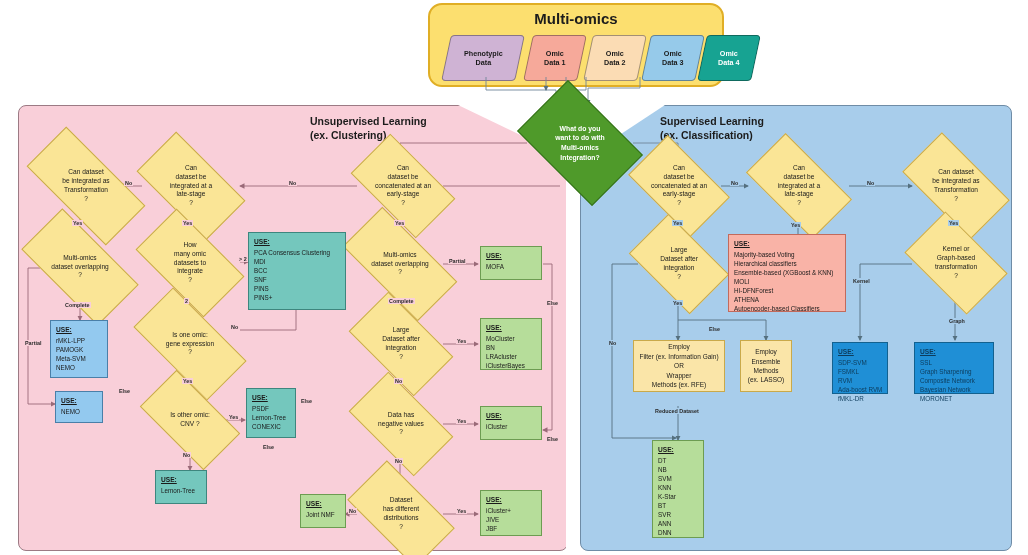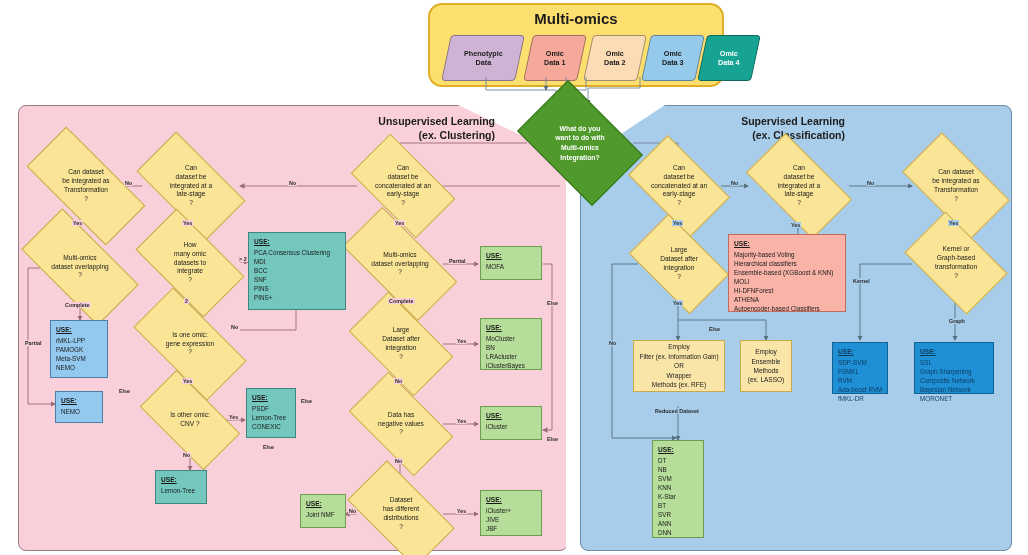--- a/index.html
+++ b/index.html
@@ -20,21 +20,21 @@
   .para > span{transform:skewX(12deg);display:block;}
 
   .region{position:absolute;}
   .region-un{left:18px;top:105px;width:548px;height:444px;background:#f9cfd9;
     border:1.5px solid #9c7a84;border-radius:8px;
     clip-path:polygon(0 0,440px 0,548px 52px,548px 100%,0 100%);}
   .region-sup{left:580px;top:105px;width:430px;height:444px;background:#a8cdeb;
     border:1.5px solid #6f8ca6;border-radius:8px;
     clip-path:polygon(85px 0,100% 0,100% 100%,0 100%,0 56px);}
   .region-title{position:absolute;font-size:10.5px;font-weight:bold;color:#1b1b1b;
-    line-height:1.35;text-align:right;}
+    line-height:1.35;text-align:left;}
 
   
   .node{position:absolute;box-sizing:border-box;}
   .diamond{display:flex;align-items:center;justify-content:center;}
   .diamond .dshape{position:absolute;inset:0;background:#fae596;
     border:1px solid #c9a94a;transform:rotate(45deg);}
   .diamond .dtxt{position:relative;z-index:2;text-align:center;font-size:6.6px;
     line-height:1.35;padding:0 4px;}
   .diamond.sup .dshape{background:#fae596;border-color:#c9a94a;}
 

